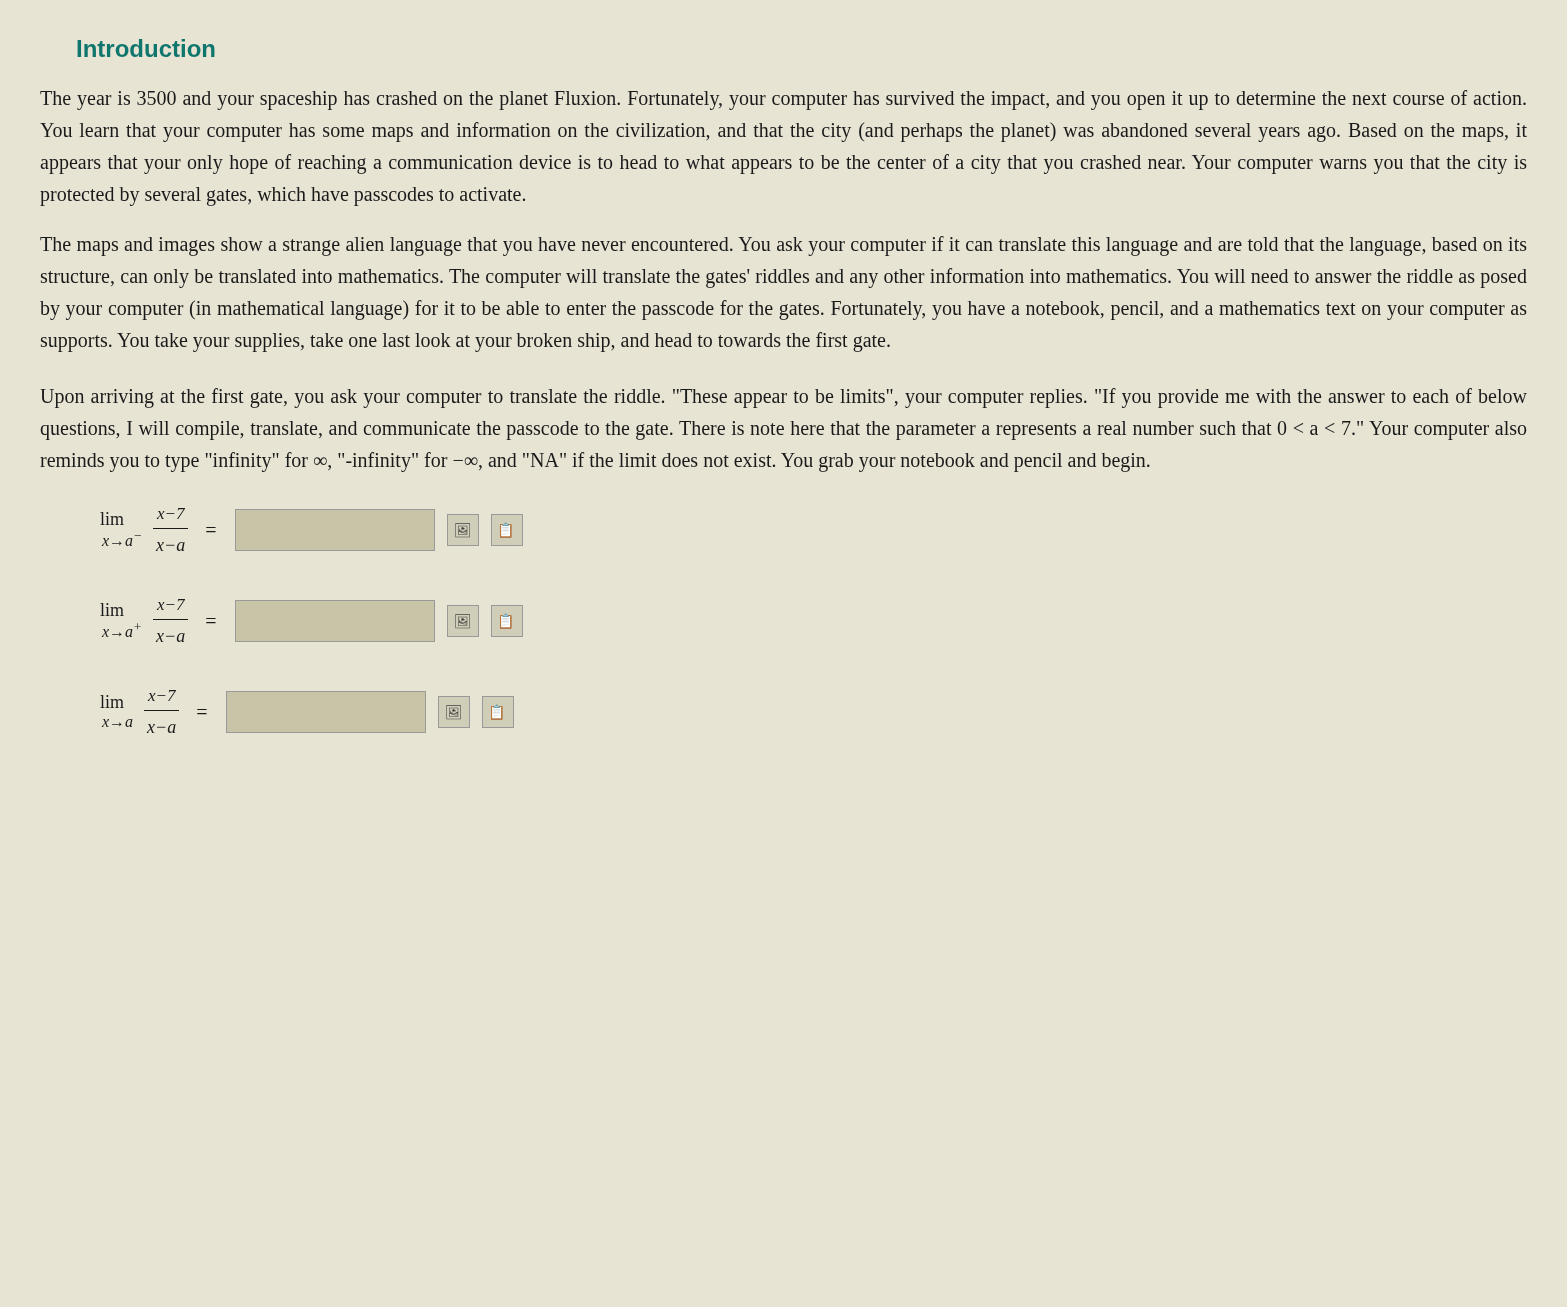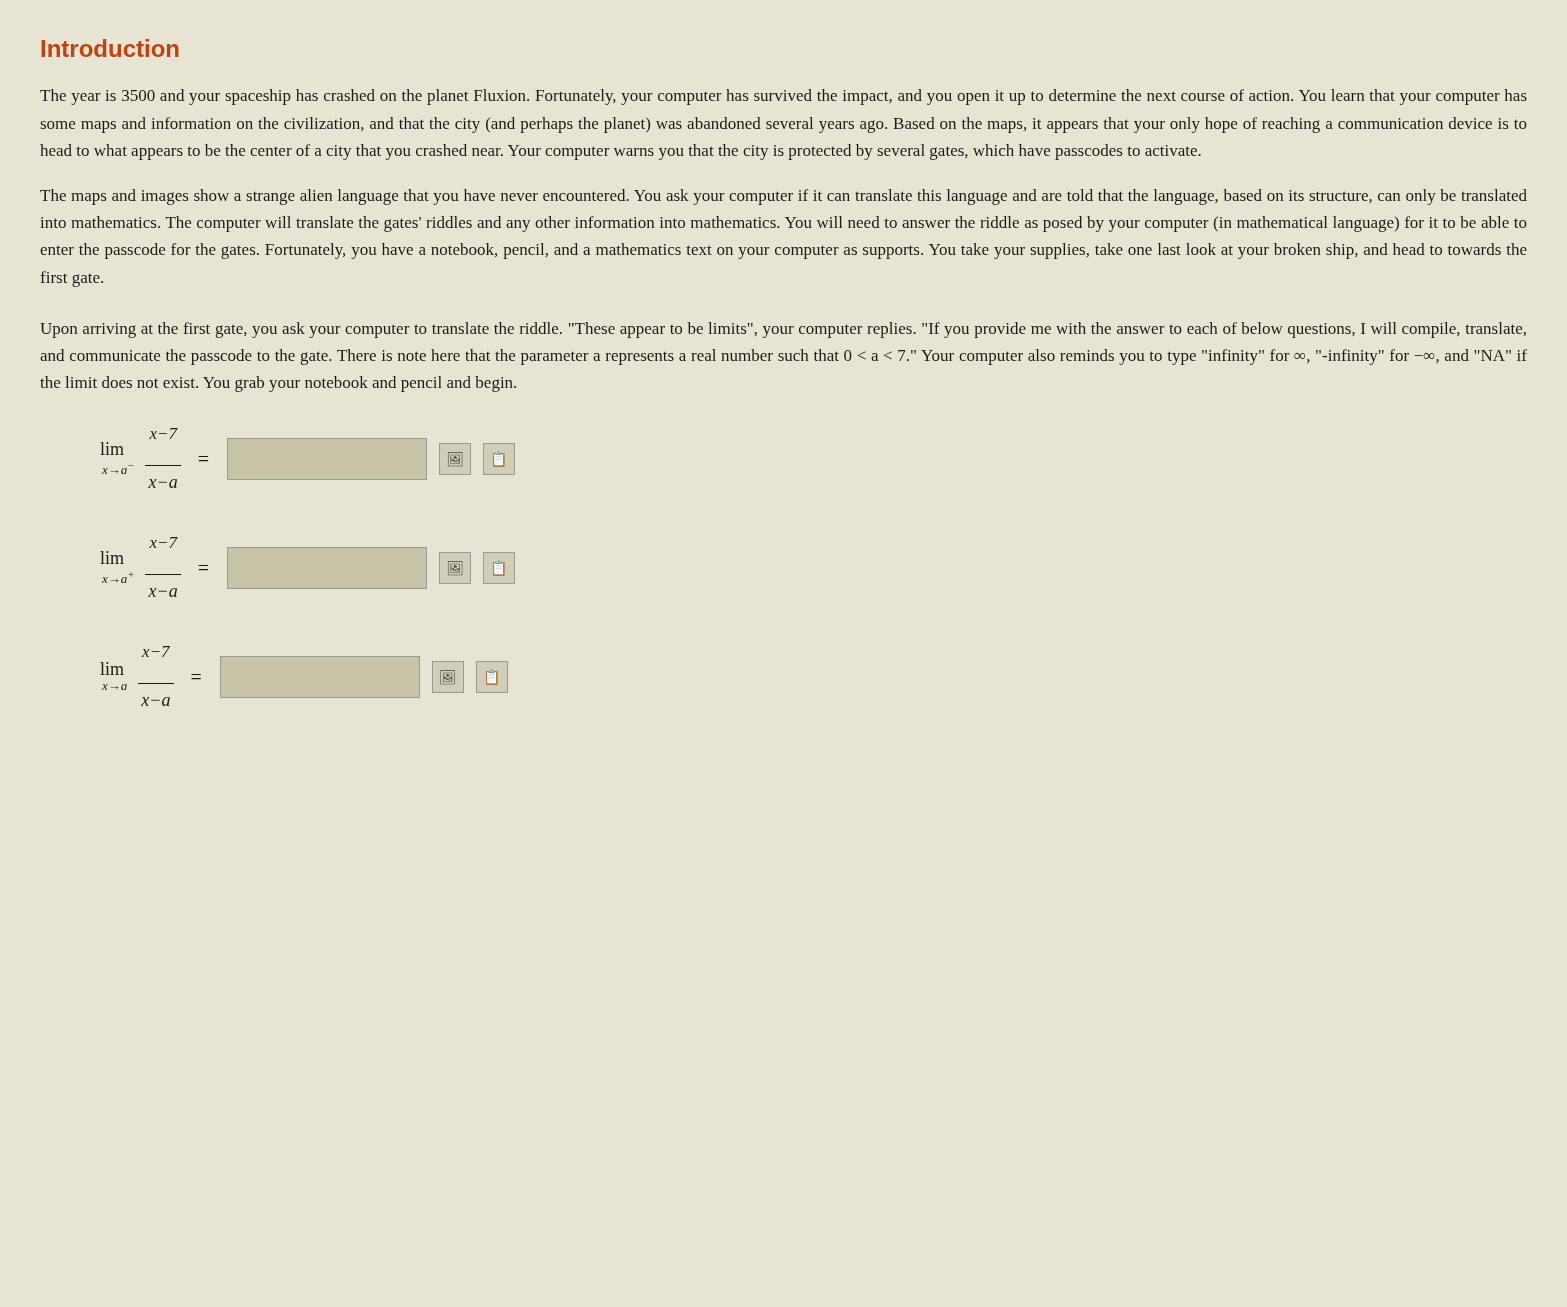--- a/index.html
+++ b/index.html
@@ -5,30 +5,31 @@
     * { box-sizing: border-box; margin: 0; padding: 0; }
     body {
       background-color: #e8e4d4;
       font-family: 'Times New Roman', Times, serif;
       font-size: 18px;
       color: #1a1a1a;
       padding: 30px 40px;
       line-height: 1.6;
     }
     h1.section-title {
-      color: #c2410c;
+      color: #0f766e;
       font-size: 24px;
       font-weight: bold;
       margin-bottom: 14px;
       font-family: Arial, sans-serif;
+      margin-left: 36px;
     }
     .paragraph {
       text-align: justify;
       margin-bottom: 18px;
-      font-size: 17px;
+      font-size: 20px;
     }
     .section {
       margin-bottom: 24px;
     }
     .math-problems {
       margin-top: 24px;
       padding-left: 60px;
     }
     .math-row {
       display: flex;
@@ -38,21 +39,21 @@
     }
     .fraction {
       display: inline-flex;
       flex-direction: column;
       align-items: center;
       vertical-align: middle;
       margin: 0 4px;
     }
     .fraction .numerator {
       border-bottom: 1.5px solid #1a1a1a;
-      padding: 0 4px 18px 4px;
+      padding: 0 4px 0 4px;
       font-style: italic;
       font-size: 17px;
     }
     .fraction .denominator {
       padding: 2px 4px 0 4px;
       font-style: italic;
       font-size: 18px;
     }
     .equals {
       font-size: 20px;
@@ -89,21 +90,21 @@
       align-items: flex-start;
       line-height: 1.1;
     }
     .lim-text {
       font-style: normal;
       font-family: 'Times New Roman', serif;
       font-size: 18px;
     }
     .lim-subscript {
       font-style: italic;
-      font-size: 13px;
+      font-size: 16px;
       margin-left: 2px;
     }
   </style>
 </head>
 <body>
 
 <div class="section">
   <h1 class="section-title">Introduction</h1>
   <p class="paragraph">The year is 3500 and your spaceship has crashed on the planet Fluxion. Fortunately, your computer has survived the impact, and you open it up to determine the next course of action. You learn that your computer has some maps and information on the civilization, and that the city (and perhaps the planet) was abandoned several years ago. Based on the maps, it appears that your only hope of reaching a communication device is to head to what appears to be the center of a city that you crashed near. Your computer warns you that the city is protected by several gates, which have passcodes to activate.</p>
   <p class="paragraph">The maps and images show a strange alien language that you have never encountered. You ask your computer if it can translate this language and are told that the language, based on its structure, can only be translated into mathematics. The computer will translate the gates' riddles and any other information into mathematics. You will need to answer the riddle as posed by your computer (in mathematical language) for it to be able to enter the passcode for the gates. Fortunately, you have a notebook, pencil, and a mathematics text on your computer as supports. You take your supplies, take one last look at your broken ship, and head to towards the first gate.</p>

